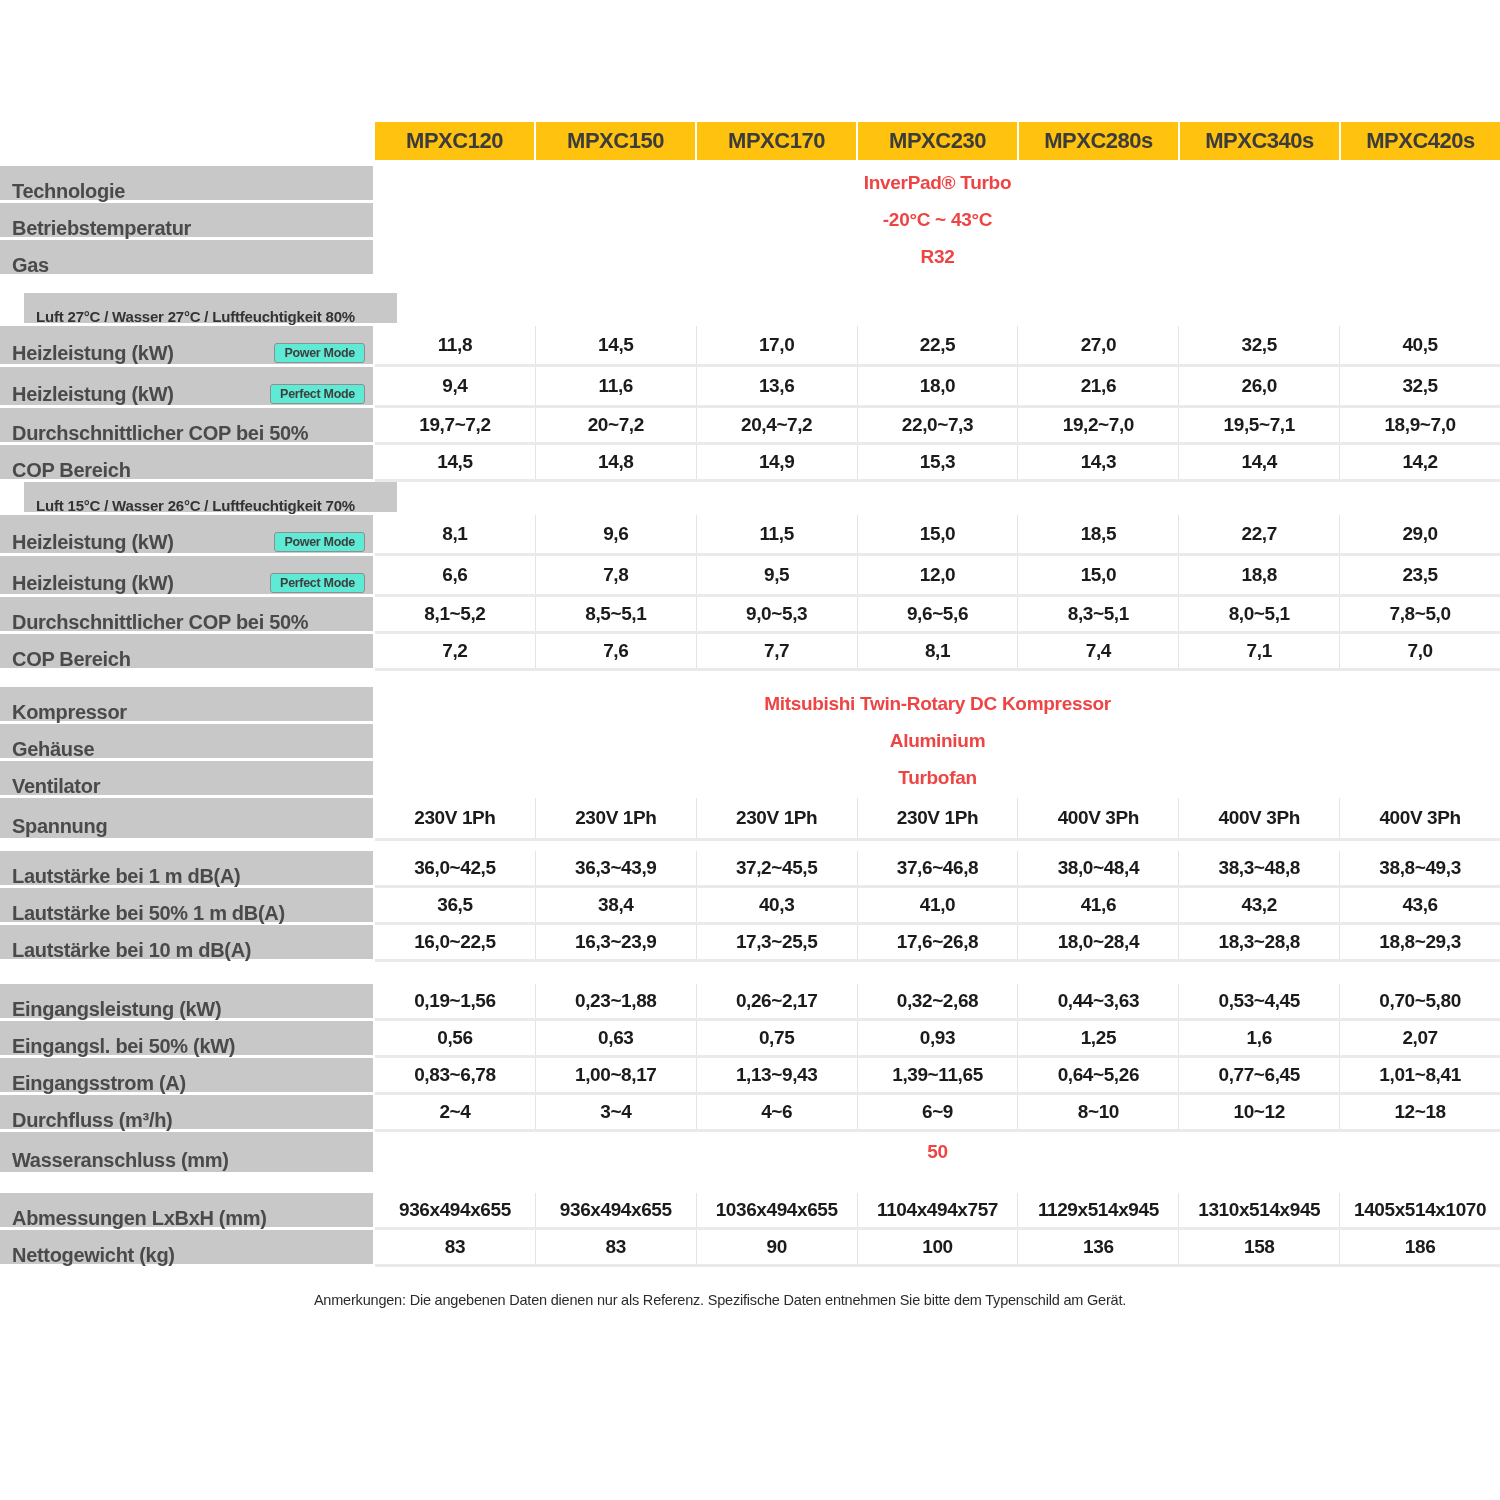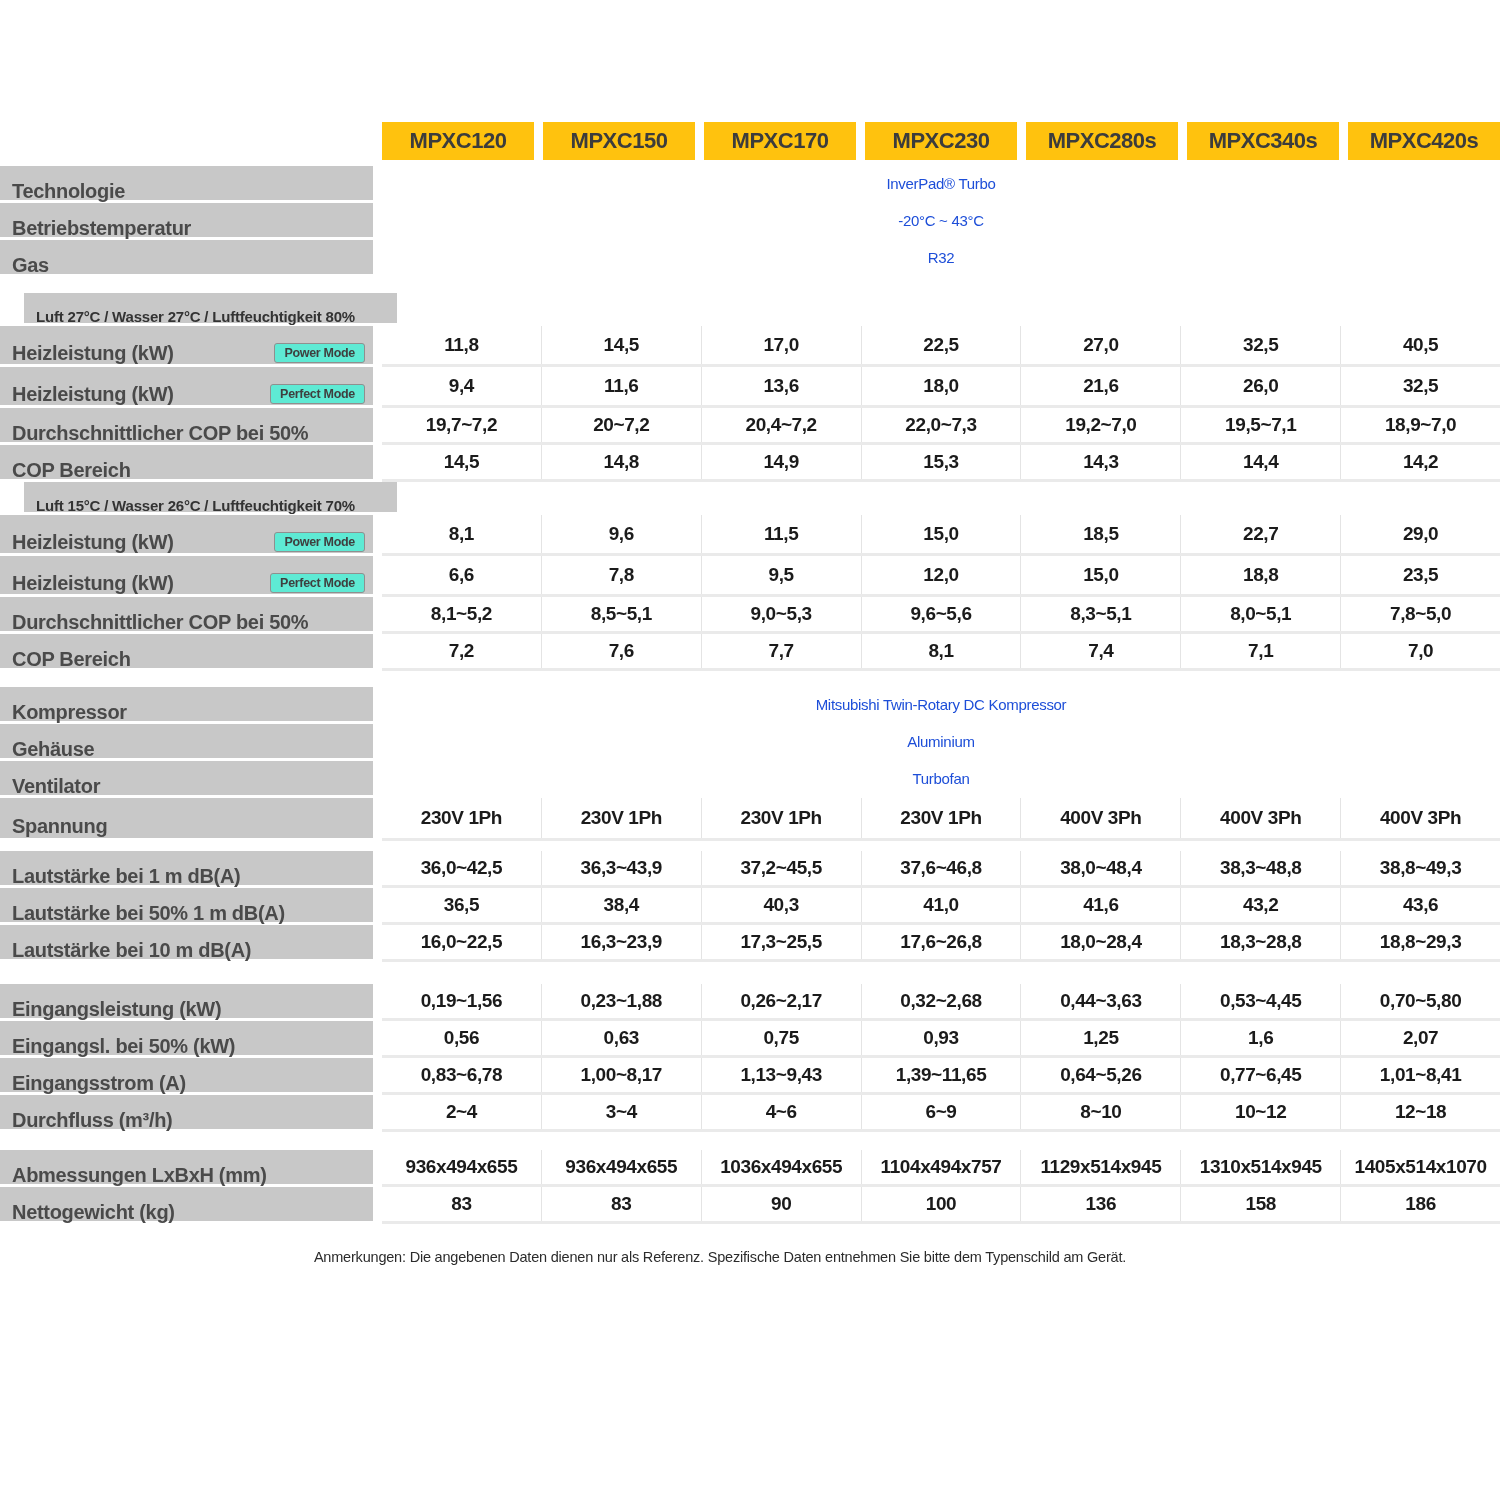--- a/index.html
+++ b/index.html
@@ -3,21 +3,21 @@
 <meta charset="utf-8">
 <style>
   html,body { margin:0; padding:0; }
   body {
     width:1500px; height:1500px; background:#ffffff; overflow:hidden;
     font-family:"Liberation Sans", sans-serif;
     position:relative;
   }
   .spec-table { position:absolute; top:122px; left:0; width:1500px; }
 
-  .trow { display:flex; gap:9px; margin-bottom:3px; align-items:stretch; height:34px; }
+  .trow { display:flex; gap:2px; margin-bottom:3px; align-items:stretch; height:34px; }
   .trow.h38 { height:38px; }
   .trow.h30 { height:30px; }
   .trow.h40 { height:40px; }
   .trow.header-row { height:38px; margin-bottom:6px; }
 
   .label-spacer { width:373px; flex:none; }
 
   .col-head {
     flex:1; background:#FFC20E; color:#3c3c3c;
     font-weight:bold; font-size:22px;
@@ -46,21 +46,21 @@
     display:flex; align-items:center; justify-content:center;
     font-weight:bold; font-size:19px; color:#1b1b1b; background:#ffffff;
     box-shadow:0 3px 0 #eaeaea;
     border-left:1px solid #e4e4e4;
     letter-spacing:-0.4px; white-space:nowrap;
   }
   .val:first-child { border-left:none; }
 
   .span-val {
     flex:1; display:flex; align-items:center; justify-content:center;
-    font-weight:normal; font-size:15px; color:#1d4ed8; background:#ffffff;
+    font-weight:bold; font-size:19px; color:#ef4444; background:#ffffff;
     letter-spacing:-0.3px;
   }
 
   .gap-row { width:100%; }
 
   .footnote {
     margin-top:28px; width:1440px; text-align:center;
     font-size:14.5px; font-weight:500; color:#2b2b2b; letter-spacing:-0.2px;
   }
 </style>
@@ -354,20 +354,26 @@
         <div class="vals">
           <div class="val">2~4</div>
           <div class="val">3~4</div>
           <div class="val">4~6</div>
           <div class="val">6~9</div>
           <div class="val">8~10</div>
           <div class="val">10~12</div>
           <div class="val">12~18</div>
         </div>
       </div>
+      <div class="trow h40">
+        <div class="label-cell">
+          <span>Wasseranschluss (mm)</span>
+        </div>
+        <div class="span-val">50</div>
+      </div>
       <div class="gap-row" style="height: 18px;"></div>
       <div class="trow">
         <div class="label-cell">
           <span>Abmessungen LxBxH (mm)</span>
         </div>
         <div class="vals">
           <div class="val">936x494x655</div>
           <div class="val">936x494x655</div>
           <div class="val">1036x494x655</div>
           <div class="val">1104x494x757</div>

